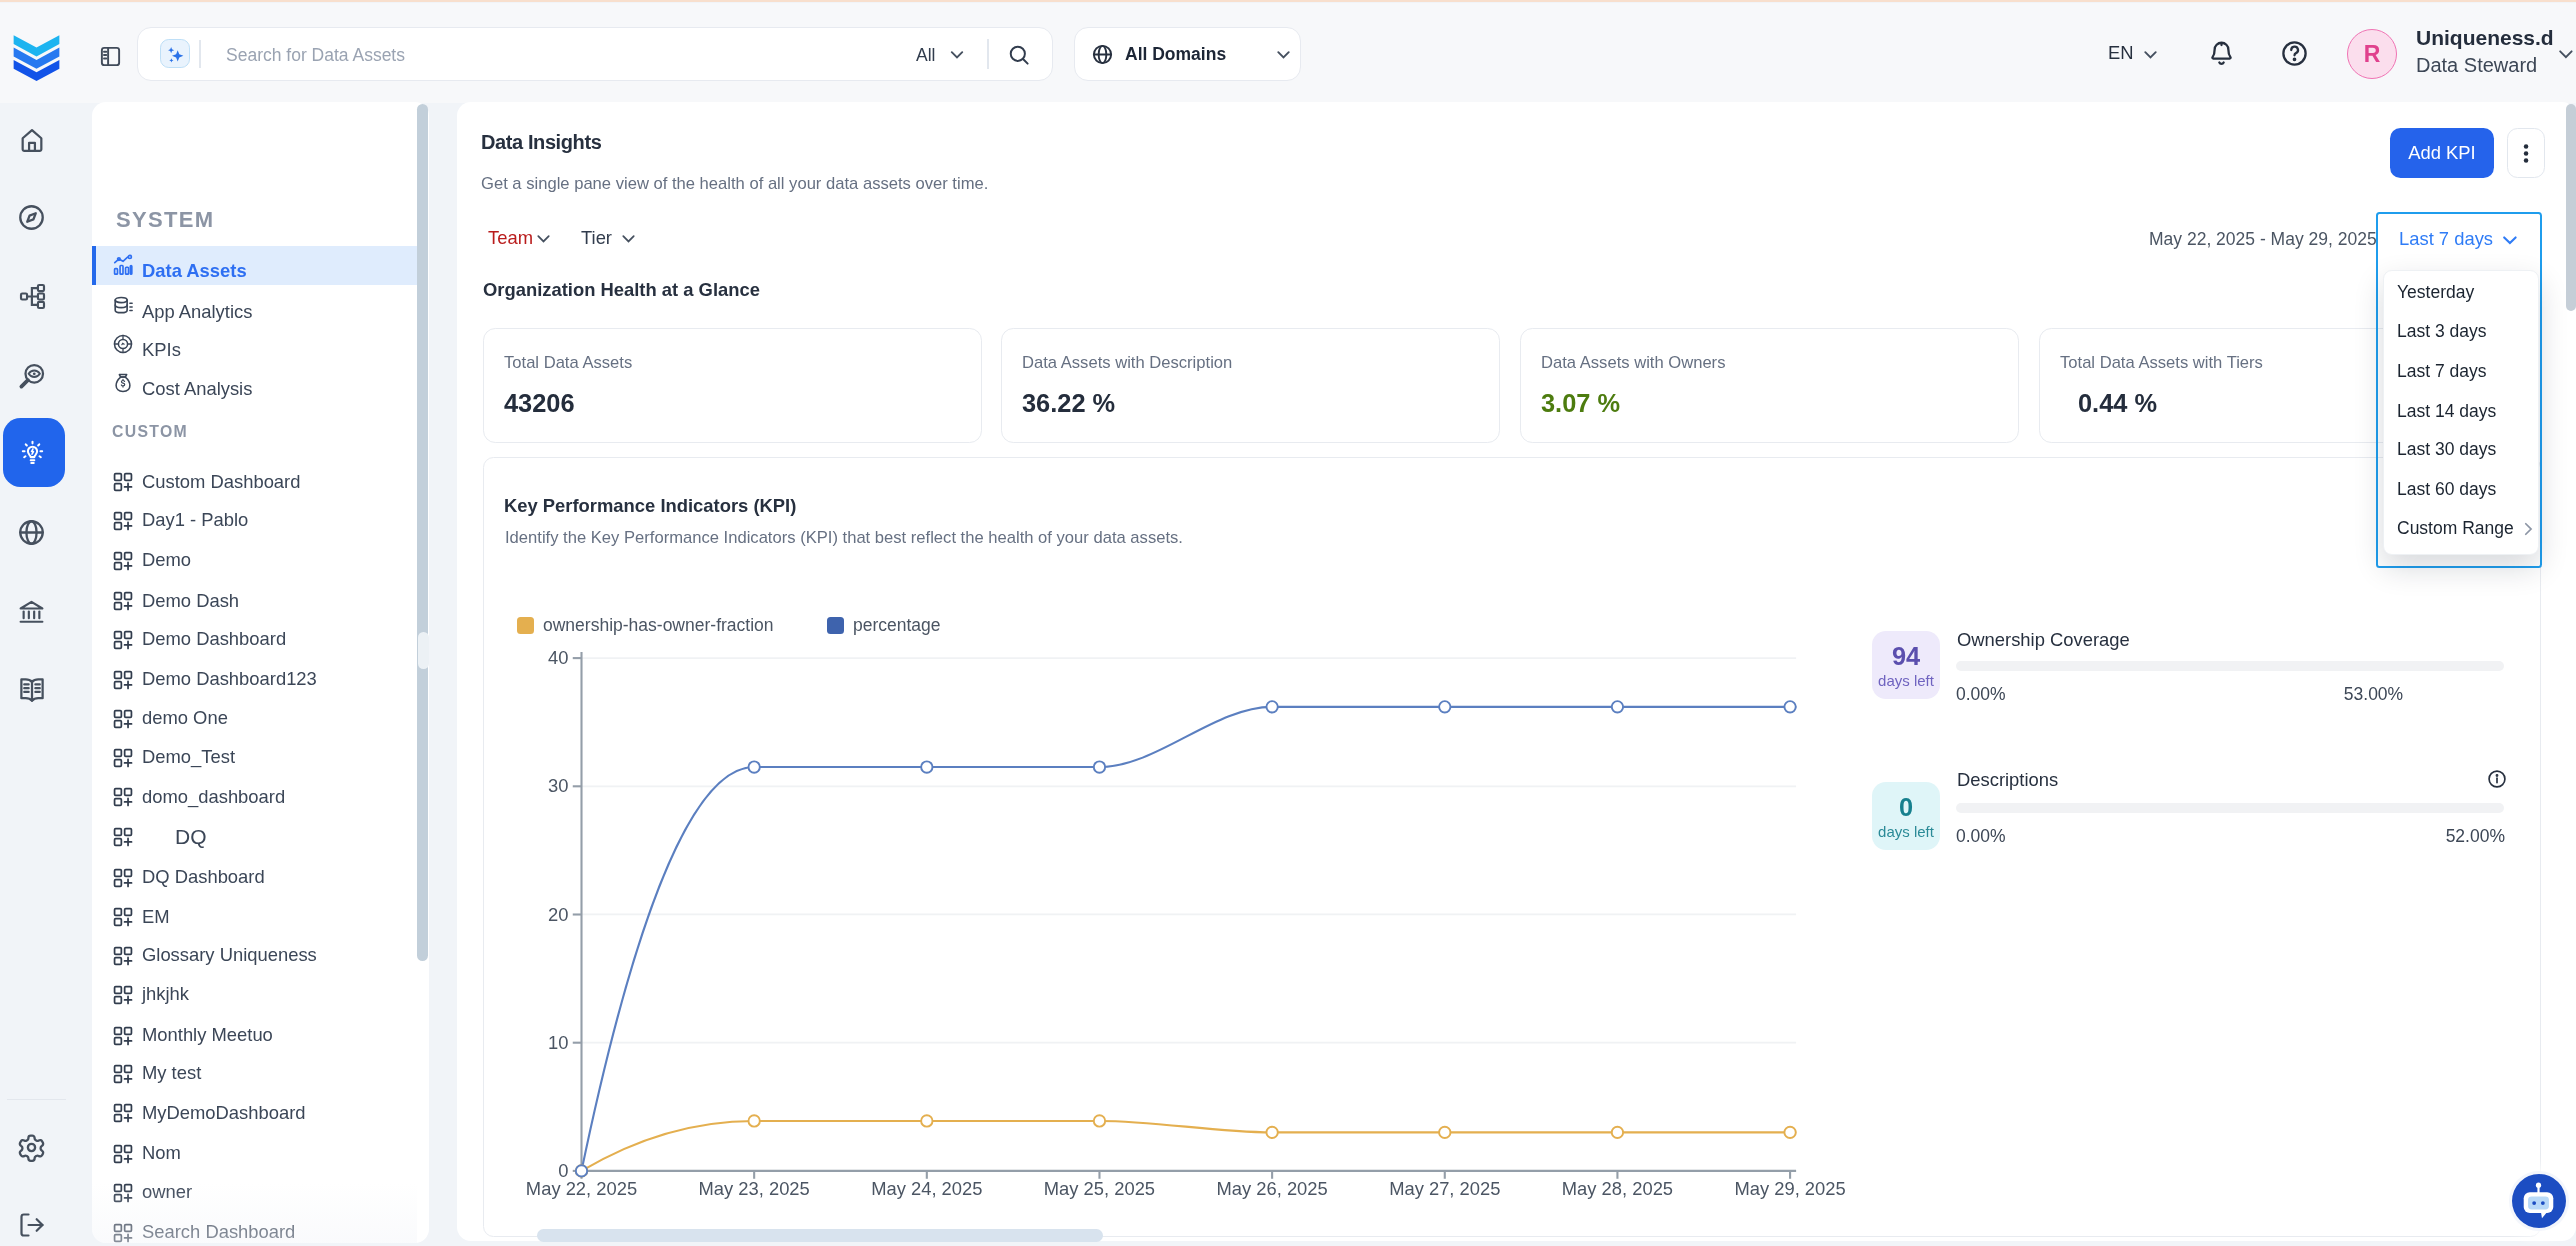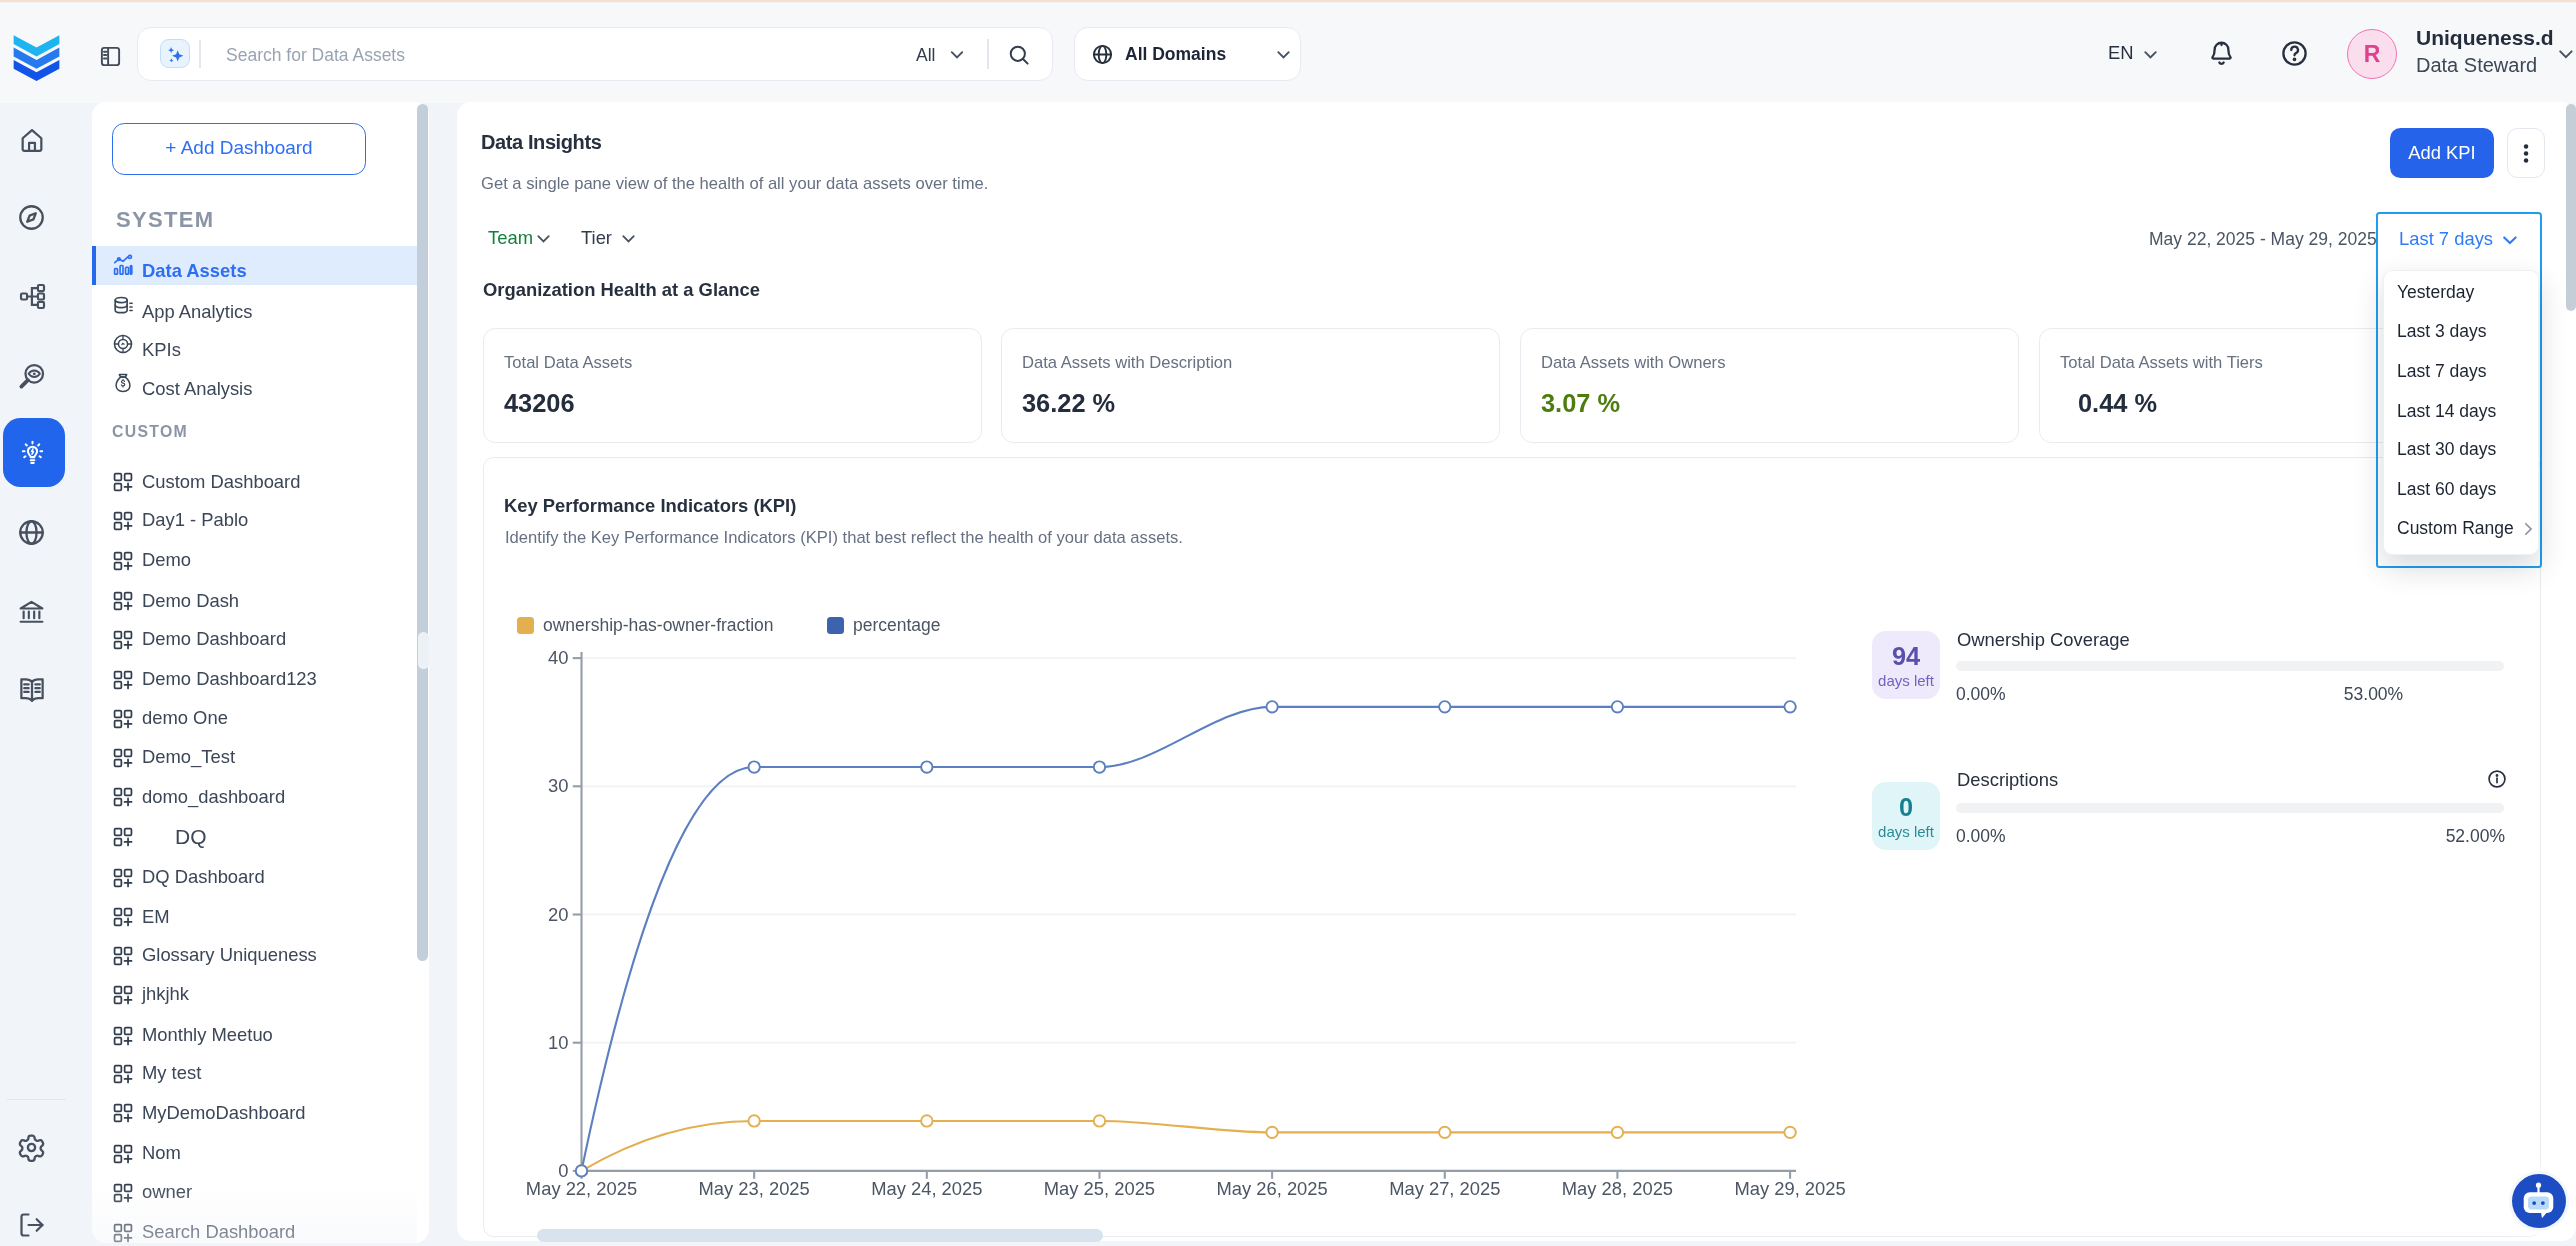--- a/index.html
+++ b/index.html
@@ -147,21 +147,20 @@
   <path d="M12.6 2.8h-1.2a1.8 1.8 0 0 0-1.8 1.8v0.2a1.8 1.8 0 0 1-0.9 1.55l-0.45 0.26a1.8 1.8 0 0 1-1.8 0l-0.17-0.09a1.8 1.8 0 0 0-2.46 0.66l-0.6 1.04a1.8 1.8 0 0 0 0.66 2.46l0.17 0.11a1.8 1.8 0 0 1 0.9 1.54v0.52a1.8 1.8 0 0 1-0.9 1.57l-0.17 0.1a1.8 1.8 0 0 0-0.66 2.46l0.6 1.04a1.8 1.8 0 0 0 2.46 0.66l0.17-0.09a1.8 1.8 0 0 1 1.8 0l0.45 0.26a1.8 1.8 0 0 1 0.9 1.55v0.2a1.8 1.8 0 0 0 1.8 1.8h1.2a1.8 1.8 0 0 0 1.8-1.8v-0.2a1.8 1.8 0 0 1 0.9-1.55l0.45-0.26a1.8 1.8 0 0 1 1.8 0l0.17 0.09a1.8 1.8 0 0 0 2.46-0.66l0.6-1.05a1.8 1.8 0 0 0-0.66-2.46l-0.17-0.1a1.8 1.8 0 0 1-0.9-1.56v-0.52a1.8 1.8 0 0 1 0.9-1.56l0.17-0.1a1.8 1.8 0 0 0 0.66-2.46l-0.6-1.04a1.8 1.8 0 0 0-2.46-0.66l-0.17 0.09a1.8 1.8 0 0 1-1.8 0l-0.45-0.26a1.8 1.8 0 0 1-0.9-1.55v-0.2a1.8 1.8 0 0 0-1.8-1.8Z"></path>
   <circle cx="12" cy="12" r="2.8"></circle>
 </svg>
 <svg class="abs" style="left:17.5px;top:1211px;" width="28" height="28" viewBox="0 0 24 24" fill="none" stroke="#46505e" stroke-width="1.9" stroke-linecap="round" stroke-linejoin="round">
   <path d="M9 21H5a2 2 0 0 1-2-2V5a2 2 0 0 1 2-2h4"></path>
   <polyline points="16,17 21,12 16,7"></polyline>
     <line x1="21" y1="12" x2="9" y2="12"></line>
 </svg>
 
 <div class="abs" style="left:92px;top:102px;width:337px;height:1141px;background:#fff;border-radius:14px;overflow:hidden;">
-  <div class="abs" style="left:20px;top:21px;width:254px;height:52px;border:1.8px solid #2e6ff2;border-radius:12.3px;text-align:center;line-height:48px;font-size:19px;color:#2e6ff2;">+ Add Dashboard</div>
   <div class="abs" style="left:24px;top:105px;font-size:22px;font-weight:700;color:#8c95a5;letter-spacing:1.3px;">SYSTEM</div>
   <div class="abs" style="left:0;top:144px;width:325px;height:39px;background:#dfecfd;"></div>
   <div class="abs" style="left:0;top:144px;width:4.4px;height:39px;background:#2469eb;"></div>
   <svg class="abs" style="left:20px;top:152px;" width="22" height="22" viewBox="0 0 24 24" fill="none" stroke="#2e6ff2" stroke-width="1.8" stroke-linecap="round" stroke-linejoin="round">
     <rect x="2.8" y="16" width="3.2" height="6" rx="0.8"></rect>
       <rect x="8.8" y="12.5" width="3.2" height="9.5" rx="0.8"></rect>
       <rect x="14.8" y="14.5" width="3.2" height="7.5" rx="0.8"></rect>
       <rect x="20" y="12.5" width="1.6" height="9.5" rx="0.8"></rect>
     <polyline points="3,9.5 7.5,5.5 12,8 17,3.5"></polyline>
     <circle cx="7.5" cy="5.5" r="1.4"></circle>
@@ -337,21 +336,21 @@
 </div>
 
 <div class="abs" style="left:417px;top:104px;width:11.4px;height:857px;background:#c2cfda;border-radius:6.1px;"></div>
 <div class="abs" style="left:418px;top:632px;width:10.5px;height:37px;background:#ecf1f5;border-radius:5.3px;"></div>
 
 <div class="abs" style="left:457px;top:102px;width:2119px;height:1139px;background:#fff;border-radius:14px;"></div>
 
 <div class="abs" style="left:481px;top:131px;font-size:20px;font-weight:700;color:#27303f;letter-spacing:-0.4px;">Data Insights</div>
 <div class="abs" style="left:481px;top:174px;font-size:16.6px;color:#667082;">Get a single pane view of the health of all your data assets over time.</div>
 
-<div class="abs" style="left:488px;top:227px;font-size:18.4px;color:#15803d;">Team</div>
+<div class="abs" style="left:488px;top:227px;font-size:18.4px;color:#b91c1c;">Team</div>
 <svg class="abs" style="left:536px;top:234px;" width="15" height="9.6" viewBox="0 0 16 11" fill="none" stroke="#45505f" stroke-width="2" stroke-linecap="round">
     <path d="M2 2.5 L8 8.5 L14 2.5"></path>
   </svg>
 <div class="abs" style="left:581px;top:227px;font-size:18.4px;color:#313c4d;">Tier</div>
 <svg class="abs" style="left:621px;top:234px;" width="15" height="9.6" viewBox="0 0 16 11" fill="none" stroke="#45505f" stroke-width="2" stroke-linecap="round">
     <path d="M2 2.5 L8 8.5 L14 2.5"></path>
   </svg>
 
 <div class="abs" style="left:2149px;top:229px;width:221px;font-size:17.5px;color:#4b5563;text-align:right;white-space:nowrap;">May 22, 2025 - May 29, 2025</div>
 

